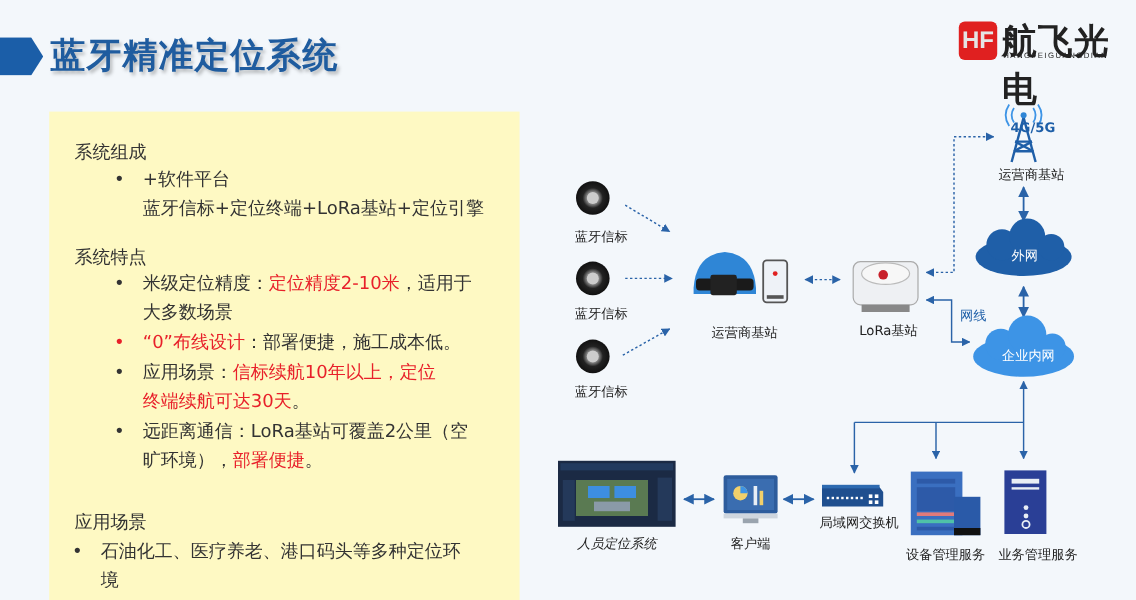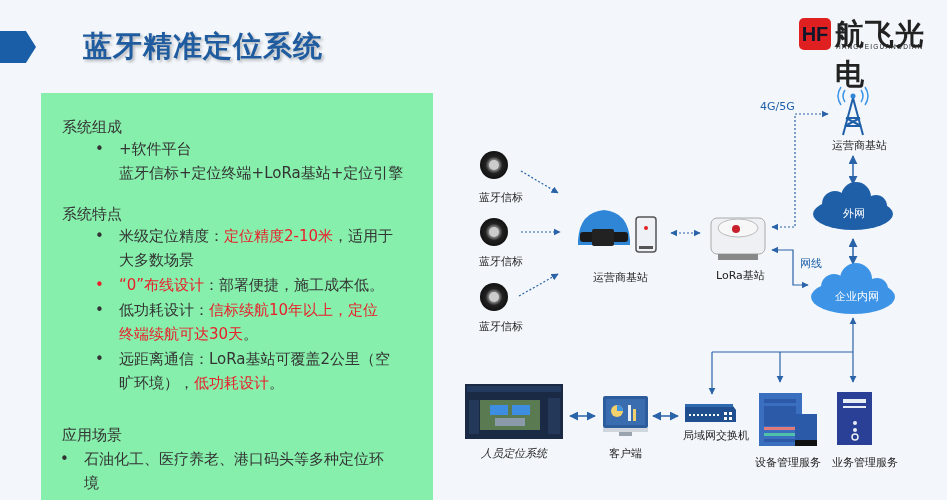--- a/index.html
+++ b/index.html
@@ -11,34 +11,33 @@
   }
   .title-tab {
     position: absolute; left: 0; top: 31px; width: 36px; height: 32px;
     background: #1b5ea8;
     clip-path: polygon(0 0, 72% 0, 100% 50%, 72% 100%, 0 100%);
   }
   .page-title {
     position: absolute; left: 42px; top: 27px; font-size: 29px; font-weight: bold;
     color: #1f5c9f; letter-spacing: 1px;
     text-shadow: 2px 2px 3px rgba(0,0,0,0.25);
-    margin-left: 41px;
   }
   .logo { position: absolute; left: 799px; top: 18px; width: 145px; height: 36px; }
   .logo-mark {
     position: absolute; left: 0; top: 0; width: 32px; height: 32px; border-radius: 5px;
-    background: #e02020; color: #0f172a; font-weight: bold; font-size: 20px;
+    background: #e02020; color: #e5e5e5; font-weight: bold; font-size: 20px;
     line-height: 32px; text-align: center; font-family: "Liberation Sans", sans-serif;
   }
   .logo-cn { position: absolute; left: 36px; top: -3px; font-size: 29px; color: #222; font-weight: bold; letter-spacing: 1px; }
   .logo-en { position: absolute; left: 37px; top: 25px; font-size: 6.5px; color: #222; letter-spacing: 1.2px; font-family: "Liberation Sans", sans-serif; }
 
   .panel {
     position: absolute; left: 41px; top: 93px; width: 392px; height: 407px;
-    background: #86efac;
+    background: #fef9c3;
   }
   .sec-title { position: absolute; left: 21px; font-size: 15px; color: #333; }
   .bullet { position: absolute; font-size: 15px; line-height: 24px; color: #333; }
   .bullet .dot { position: absolute; left: -24px; top: 0; }
   .red { color: #e8202a; }
   .dot.red { color: #e8202a; }
 
   .diagram { position: absolute; left: 0; top: 0; width: 947px; height: 500px; }
   .lbl { position: absolute; font-size: 11px; color: #222; white-space: nowrap; }
   .cloud-lbl { position: absolute; font-size: 11px; color: #fff; white-space: nowrap; text-align: right; }
@@ -73,28 +72,28 @@
     <div>大多数场景</div>
   </div>
 
   <div class="bullet" style="left:78px; top:180px; width:310px;">
     <span class="dot red">•</span>
     <div><span class="red">“0”布线设计</span><span>：部署便捷，施工成本低。</span></div>
   </div>
 
   <div class="bullet" style="left:78px; top:205px; width:300px;">
     <span class="dot">•</span>
-    <div><span>低功耗设计：</span><span class="red">信标续航10年以上，定位</span></div>
+    <div><span>应用场景：</span><span class="red">信标续航10年以上，定位</span></div>
     <div><span class="red">终端续航可达30天</span><span>。</span></div>
   </div>
 
   <div class="bullet" style="left:78px; top:254px; width:310px;">
     <span class="dot">•</span>
     <div>远距离通信：LoRa基站可覆盖2公里（空</div>
-    <div><span>旷环境），</span><span class="red">低功耗设计</span><span>。</span></div>
+    <div><span>旷环境），</span><span class="red">部署便捷</span><span>。</span></div>
   </div>
 
   <div class="sec-title" style="top:333px;">应用场景</div>
   <div class="bullet" style="left:43px; top:354px; width:330px;">
     <span class="dot">•</span>
     <div>石油化工、医疗养老、港口码头等多种定位环</div>
     <div>境</div>
   </div>
 </div>
 
@@ -262,19 +261,19 @@
 </svg>
 
 <div class="lbl" style="left:479px; top:190px;">蓝牙信标</div>
 <div class="lbl" style="left:479px; top:254px;">蓝牙信标</div>
 <div class="lbl" style="left:479px; top:319px;">蓝牙信标</div>
 <div class="lbl" style="left:593px; top:270px;">运营商基站</div>
 <div class="lbl" style="left:716px; top:268px;">LoRa基站</div>
 <div class="lbl" style="left:832px; top:138px;">运营商基站</div>
 <div class="cloud-lbl" style="left:843px; top:206px;">外网</div>
 <div class="cloud-lbl" style="left:835px; top:289px;">企业内网</div>
-<div class="net-lbl" style="left:760px; top:100px;">4G/5G</div>
+<div class="net-lbl" style="left:842px; top:100px;font-weight:bold;">4G/5G</div>
 <div class="net-lbl" style="left:800px; top:256px;text-align:center;">网线</div>
 <div class="lbl" style="left:481px; top:446px;font-style:italic;">人员定位系统</div>
 <div class="lbl" style="left:609px; top:446px;">客户端</div>
 <div class="lbl" style="left:683px; top:428px;">局域网交换机</div>
 <div class="lbl" style="left:755px; top:455px;">设备管理服务</div>
 <div class="lbl" style="left:832px; top:455px;">业务管理服务</div>
 
 </body></html>

